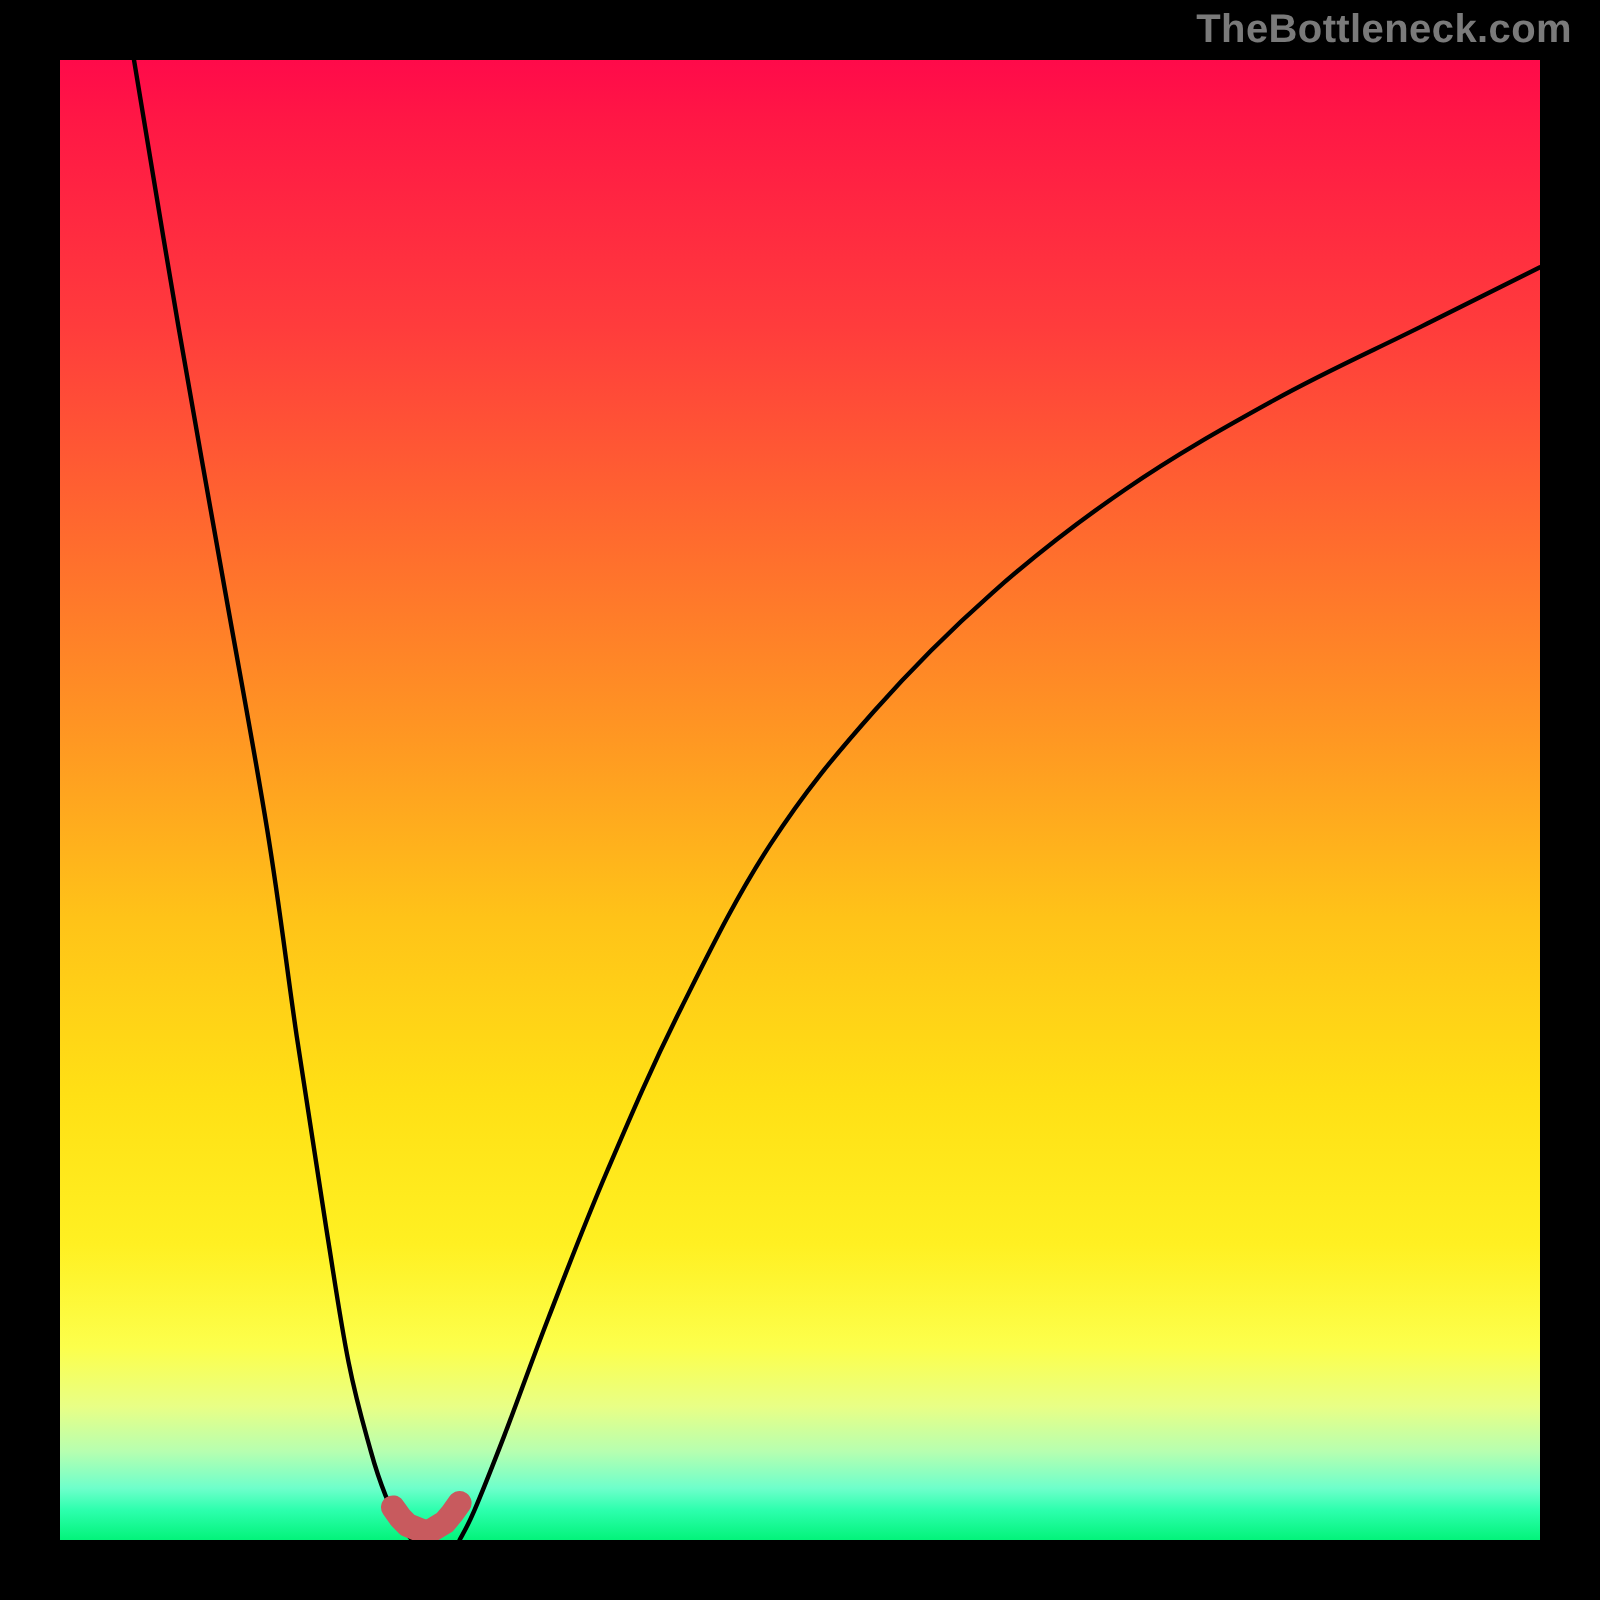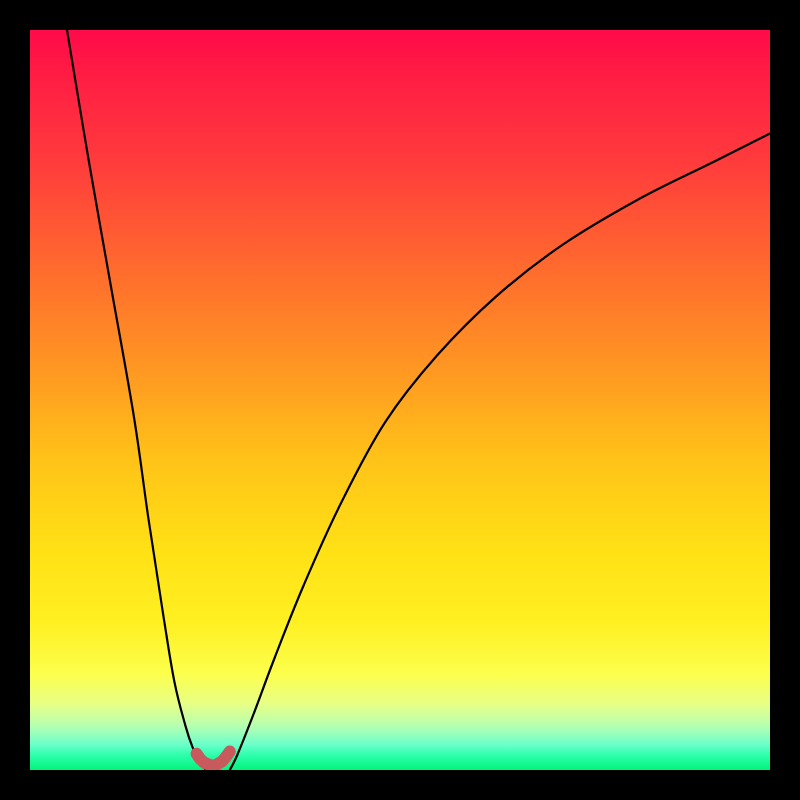--- a/index.html
+++ b/index.html
@@ -60,20 +60,21 @@
     color: #7a7a7a;
     letter-spacing: 0.2px;
     user-select: none;
   }
 </style>
 </head>
 <body>
 
 <div class="outer">
 
+  <div class="watermark">TheBottleneck.com</div>
 
   <div class="plot">
     <div class="gradient"></div>
     <svg class="curve-svg" viewBox="0 0 740 740" preserveAspectRatio="none">
       <path id="curve-left" fill="none" stroke="#000" stroke-width="2.2" stroke-linecap="round" d="M 37 0 C 41.0 24.0, 51.2 86.6, 59.2 133.2 C 67.2 179.8, 73.4 213.7, 81.4 259.0 C 89.4 304.3, 96.9 343.5, 103.6 384.8 C 110.3 426.1, 113.1 452.4, 118.4 488.4 C 123.7 524.4, 128.5 555.3, 133.2 584.6 C 137.9 613.9, 140.3 631.2, 144.3 651.2 C 148.3 671.2, 152.1 683.6, 155.4 695.6 C 158.7 707.6, 160.1 711.1, 162.8 717.8 C 165.5 724.5, 167.8 728.6, 170.2 732.6 C 172.6 736.6, 175.1 738.7, 176.1 740.0"></path>
       <path id="curve-right" fill="none" stroke="#000" stroke-width="2.2" stroke-linecap="round" d="M 199.8 740 C 201.1 737.3, 203.2 734.5, 207.2 725.2 C 211.2 715.9, 215.3 705.5, 222.0 688.2 C 228.7 670.9, 234.9 653.0, 244.2 629.0 C 253.5 605.0, 261.8 583.0, 273.8 555.0 C 285.8 527.0, 296.1 502.9, 310.8 473.6 C 325.5 444.3, 337.9 418.8, 355.2 392.2 C 372.5 365.6, 387.0 348.2, 407.0 325.6 C 427.0 303.0, 443.6 286.4, 466.2 266.4 C 488.8 246.4, 507.5 231.9, 532.8 214.6 C 558.1 197.3, 580.2 184.9, 606.8 170.2 C 633.4 155.5, 656.8 145.2, 680.8 133.2 C 704.8 121.2, 729.3 108.9, 740.0 103.6"></path>
       <path id="marker-path" fill="none" stroke="#c85a5e" stroke-width="12" stroke-linecap="round" stroke-linejoin="round" d="M 166.5 723.7 L 170.2 728.9 L 173.9 732.6 L 181.3 735.6 L 185.0 735.6 L 192.4 731.1 L 196.1 726.7 L 199.8 721.5"></path>
     </svg>
   </div>
 

